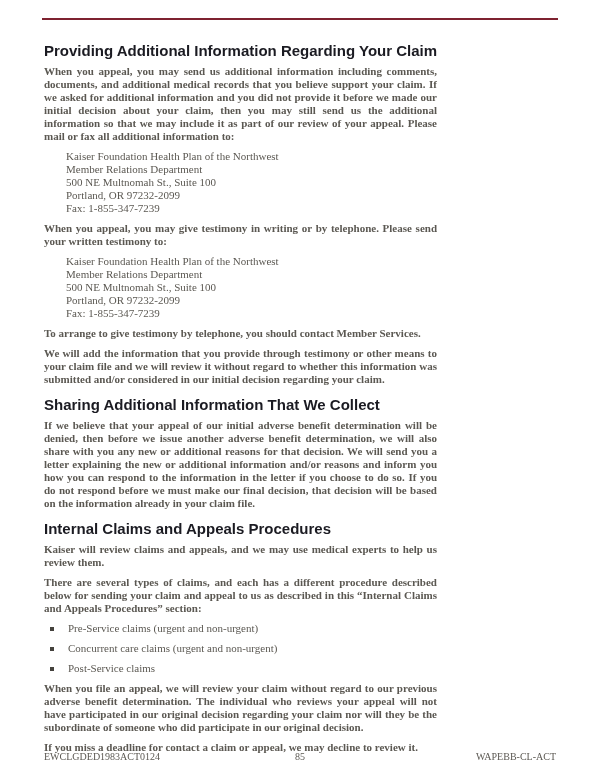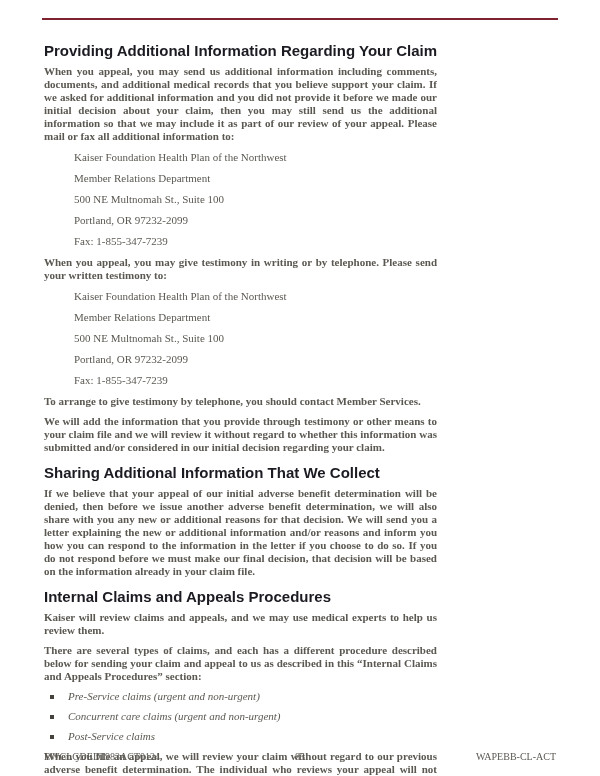--- a/index.html
+++ b/index.html
@@ -41,26 +41,25 @@
     line-height: 13px;
     margin: 0 7px 7px 0;
     text-align: justify;
     font-weight: bold;
   }
   .address {
     margin: 0 0 7px 22px;
     font-size: 11px;
     line-height: 13px;
   }
-  .address div { margin: 8px; }
+  .address div { margin: 0; }
   ul.bullets {
     list-style: none;
     margin: 0 0 7px 0;
     padding: 0 0 0 4px;
-    font-style: italic;
   }
   ul.bullets li {
     display: flex;
     align-items: flex-start;
     font-size: 11px;
     line-height: 13px;
     margin: 0 0 7px 0;
   }
   .bullet-sq {
     flex: none;

